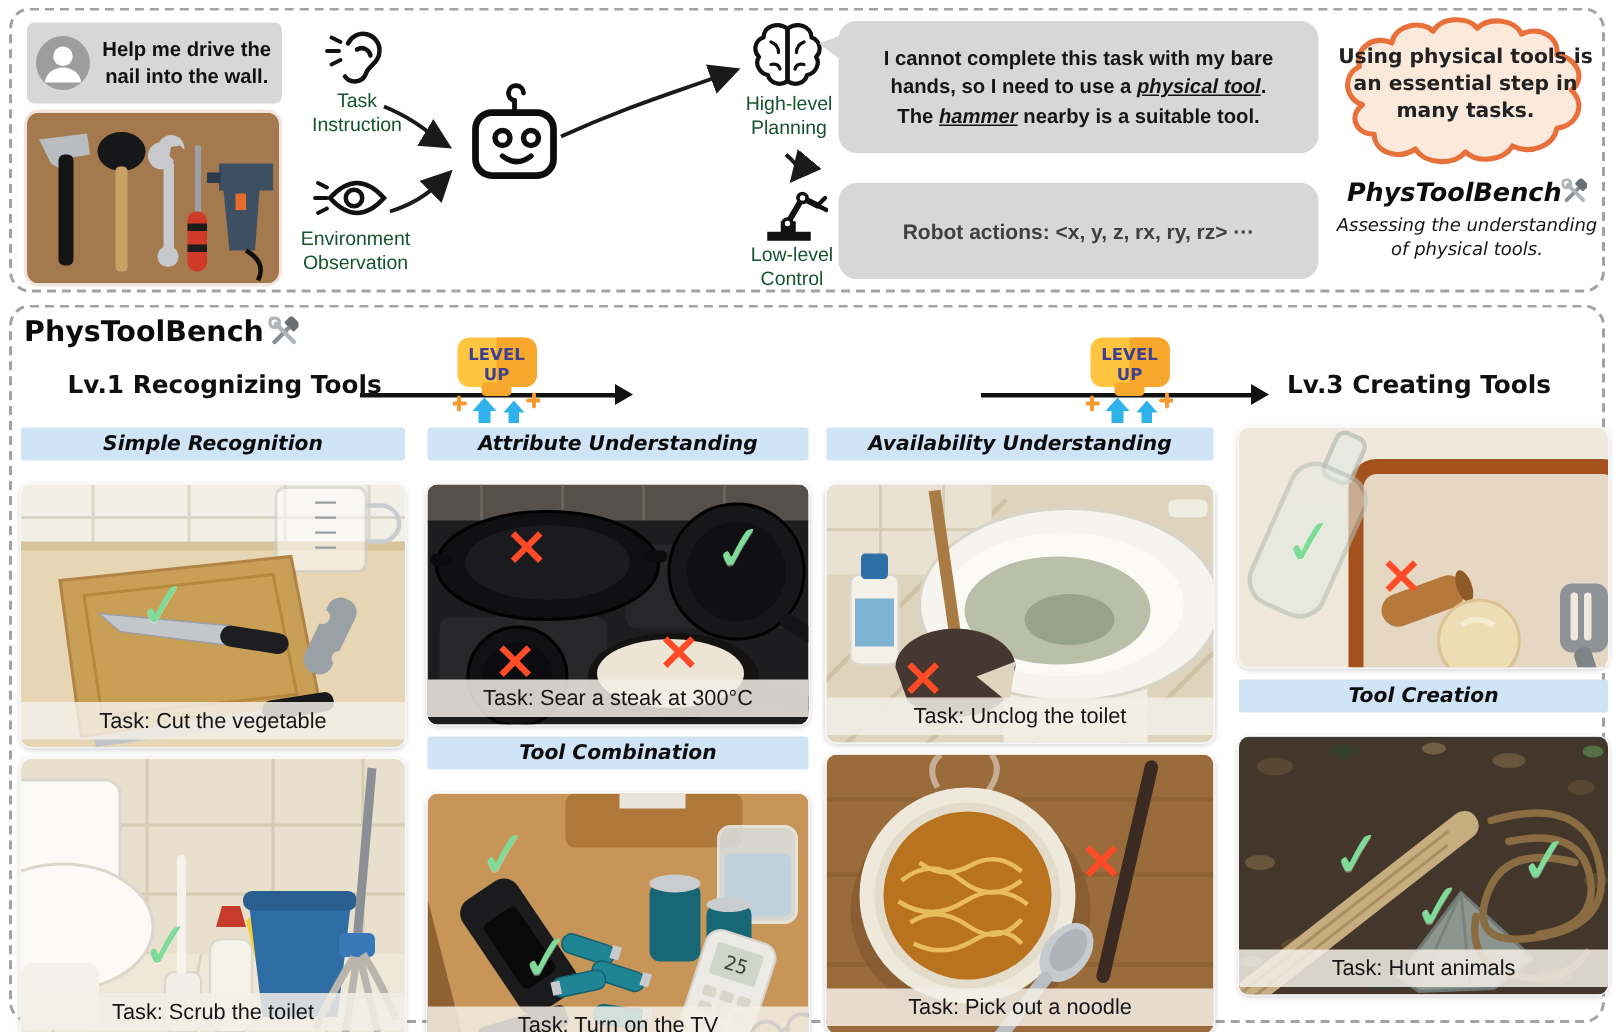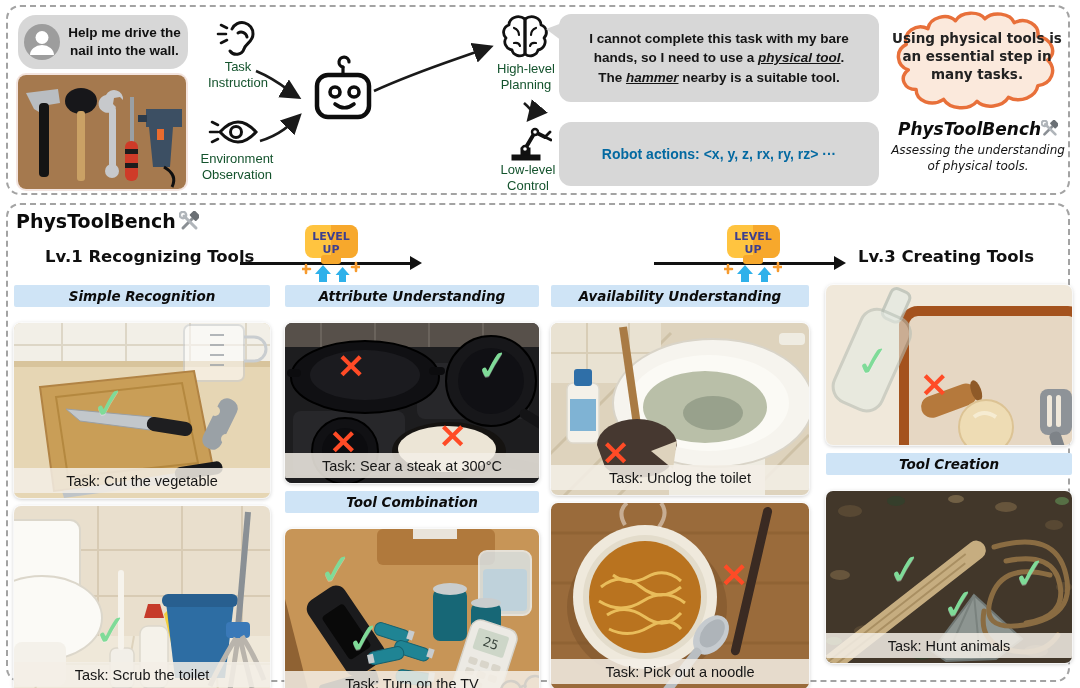--- a/index.html
+++ b/index.html
@@ -2,30 +2,30 @@
 <html><head>
 <meta charset="utf-8">
 <style>
   html,body{margin:0;padding:0;background:#fff;}
   body{width:1080px;height:688px;position:relative;font-family:"Liberation Sans",sans-serif;color:#1b1b1b;overflow:hidden;}
   .panel{position:absolute;border:2px dashed #a3a3a3;border-radius:14px;box-sizing:border-box;background:#fff;}
   #top-panel{left:6px;top:5px;width:1064px;height:190px;}
   #bottom-panel{left:6px;top:203px;width:1064px;height:479px;}
   .abs{position:absolute;}
   
-  .bubble{background:#d7d7d7;border-radius:18px;}
+  .bubble{background:#d7d7d7;border-radius:5px;}
   #user-bubble{left:10px;top:8px;width:170px;height:54px;display:flex;align-items:center;gap:7px;padding:0 6px;box-sizing:border-box;}
   #user-bubble .txt{flex:1;text-align:center;font-size:13.5px;font-weight:600;line-height:1.3;color:#111;}
   #tools-photo{left:8px;top:66px;width:172px;height:118px;border-radius:10px;overflow:hidden;border:2px solid #f3e4df;box-sizing:border-box;}
   .io-label{position:absolute;text-align:center;font-size:13px;font-weight:500;line-height:1.25;color:#14532d;}
   .bigbubble{position:absolute;background:#d7d7d7;border-radius:12px;display:flex;align-items:center;justify-content:center;text-align:center;}
   #planning-bubble{left:551px;top:7px;width:320px;height:88px;font-size:13.5px;font-weight:600;line-height:1.45;color:#151515;}
   #planning-bubble .tail{position:absolute;left:-13px;top:9px;width:0;height:0;border-top:6px solid transparent;border-bottom:12px solid transparent;border-right:16px solid #d7d7d7;}
   .em{font-style:italic;font-weight:800;text-decoration:underline;}
-  #actions-bubble{left:551px;top:115px;width:320px;height:64px;font-size:14px;font-weight:600;color:#0369a1;}
+  #actions-bubble{left:551px;top:115px;width:320px;height:64px;font-size:14px;font-weight:600;color:#404040;}
   #cloud{left:870px;top:2px;width:198px;height:108px;}
   #cloud .cloud-text{position:absolute;left:12px;right:12px;top:20px;text-align:center;font-family:"DejaVu Sans",sans-serif;font-weight:bold;font-size:13.5px;line-height:1.35;color:#222;}
   #brand{left:876px;top:112px;width:188px;text-align:center;}
   #brand .title{font-family:"DejaVu Sans",sans-serif;font-weight:bold;font-style:italic;font-size:17px;color:#0d0d0d;display:inline;}
   #brand .subtitle{font-family:"DejaVu Sans",sans-serif;font-style:italic;font-size:12px;line-height:1.3;color:#141414;margin-top:4px;}
   
   #bench-title{left:8px;top:5px;font-family:"DejaVu Sans",sans-serif;font-weight:bold;font-size:19px;color:#0b0b0b;display:flex;align-items:center;gap:3px;}
   .level-label{position:absolute;font-family:"DejaVu Sans",sans-serif;font-weight:bold;font-size:16.5px;color:#101010;top:42px;white-space:nowrap;}
   .lv-line{position:absolute;top:57px;height:3px;background:#111;}
   .lv-head{position:absolute;top:51px;width:0;height:0;border-left:12px solid #111;border-top:7px solid transparent;border-bottom:7px solid transparent;}

